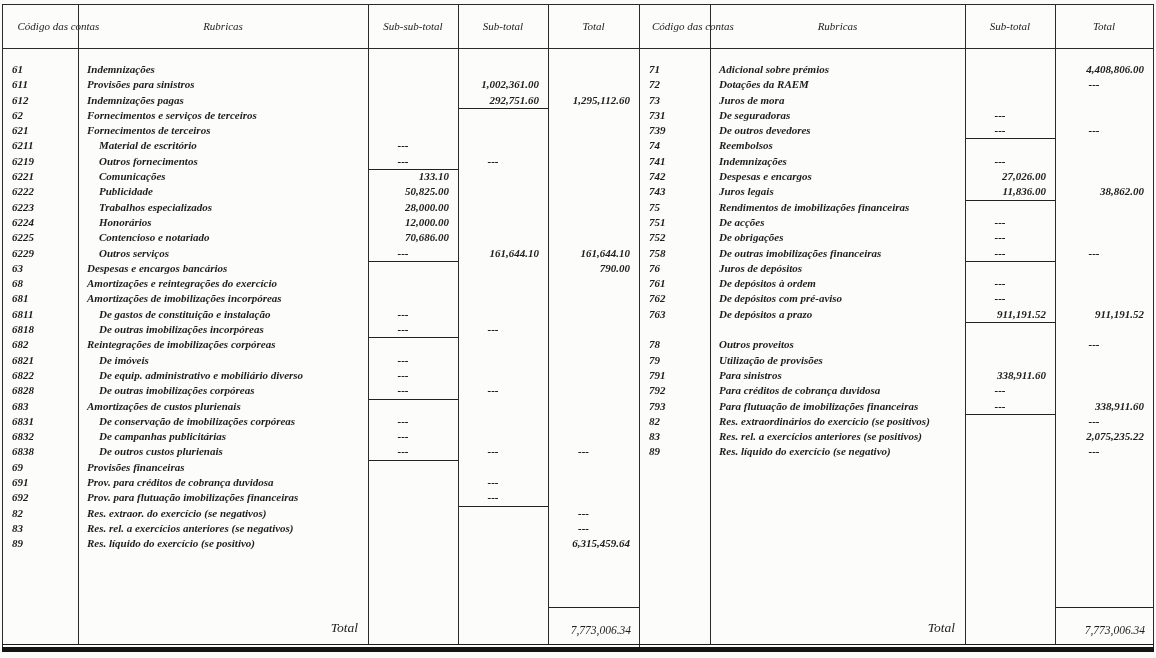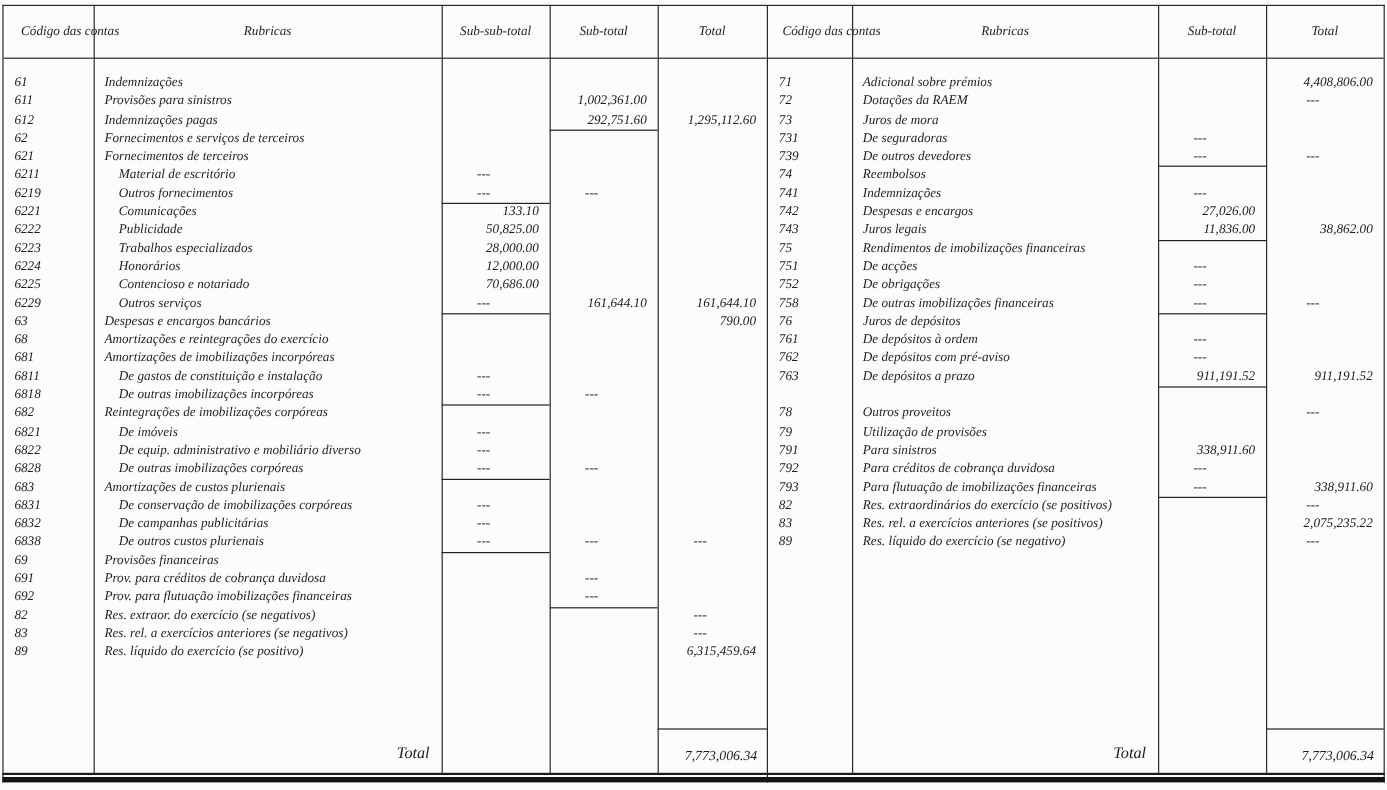--- a/index.html
+++ b/index.html
@@ -37,21 +37,21 @@
 
   .hrow {
     flex: none; height: 44px;
     border-bottom: 1px solid #2a2a2a;
     align-items: center; text-align: center;
     font-size: 11px; line-height: 1.12;
   }
   .hrow .h span { display: inline-block; }
   .hrow .h-code span { max-width: 46px; }
 
-  .body { flex: none; padding-top: 13px; }
+  .body { flex: none; padding-top: 13px; font-weight: bold; }
   .row  { height: 15.3px; font-size: 11px; }
   .cell { display: block; line-height: 15.3px; white-space: nowrap; overflow: visible; }
   .c-code  { padding-left: 9px; }
   .c-label { padding-left: 9px; }
   .c-label.lvl1 { }
   .c-label.lvl2 { padding-left: 21px; }
   .c-num { text-align: right; padding-right: 9px; }
   .c-num.dash { text-align: center; padding-right: 20px; }
   .c-num.ul { border-bottom: 1px solid #222; }
 

